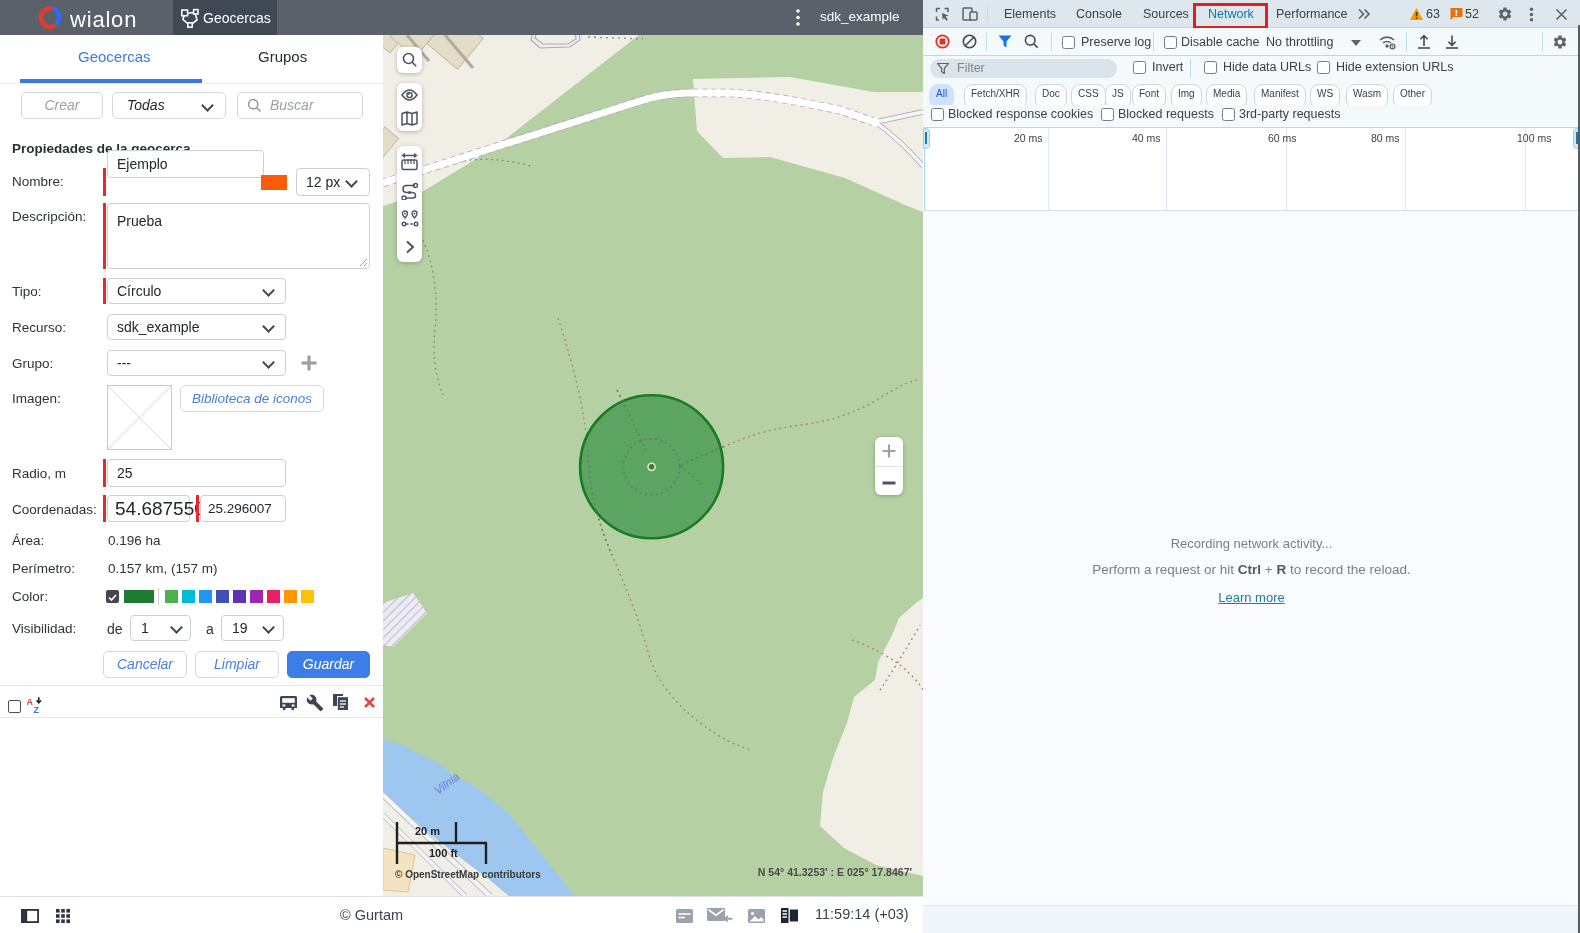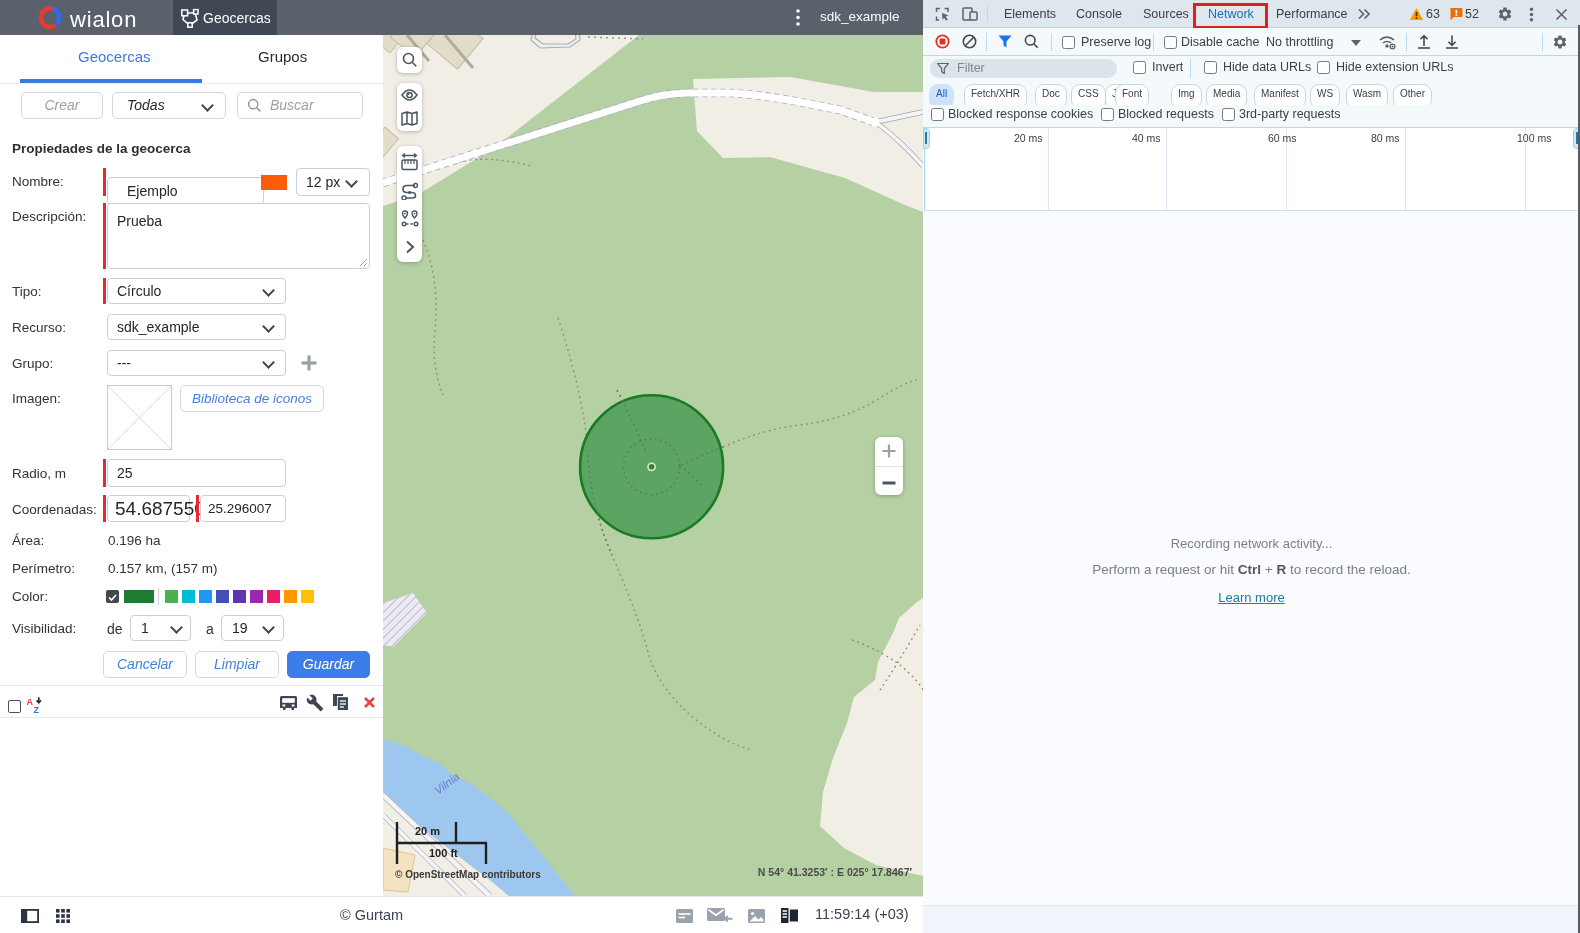--- a/index.html
+++ b/index.html
@@ -89,21 +89,21 @@
   <div class="btn" id="bbuscar">Buscar</div>
   <svg class="abs" style="left:247px;top:63px;" width="15" height="15" viewBox="0 0 15 15">
         <circle cx="6.2" cy="6.2" r="4.6" fill="none" stroke="#8f959c" stroke-width="1.5"></circle>
         <line x1="9.7" y1="9.7" x2="13.4" y2="13.4" stroke="#8f959c" stroke-width="1.5"></line>
       </svg>
 
   <div class="abs" id="ptitle">Propiedades de la geocerca</div>
 
   <div class="flabel" style="top:139px;">Nombre:</div>
   <div class="redbar" style="left:103px;top:133px;height:28px;"></div>
-  <div class="finput" style="left:107px;top:142px;width:157px;height:28px;line-height:26px;padding-left:19px;">Ejemplo</div>
+  <div class="finput" style="left:107px;top:115px;width:157px;height:28px;line-height:26px;padding-left:9px;">Ejemplo</div>
   <div class="abs" style="left:261px;top:140px;width:26px;height:15px;background:#fb5c09;"></div>
   <div class="finput" style="left:296px;top:133px;width:74px;height:28px;line-height:26px;padding-left:9px;">12 px</div>
   <div class="chev" style="left:347px;top:142px;"></div>
 
   <div class="flabel" style="top:174px;">Descripción:</div>
   <div class="redbar" style="left:103px;top:168px;height:66px;"></div>
   <div class="finput" style="left:107px;top:168px;width:263px;height:66px;padding:9px 8px 0 9px;">Prueba</div>
   <svg class="abs" style="left:358px;top:222px;" width="10" height="10" viewBox="0 0 10 10">
         <line x1="2" y1="9" x2="9" y2="2" stroke="#9aa0a6" stroke-width="1"></line>
         <line x1="6" y1="9" x2="9" y2="6" stroke="#9aa0a6" stroke-width="1"></line>
@@ -460,21 +460,21 @@
   <div class="dtxt" style="left:300px;top:60px;">Hide data URLs</div>
   <div class="dcheck" style="left:394px;top:61px;"></div>
   <div class="dtxt" style="left:413px;top:60px;">Hide extension URLs</div>
 
   <div class="dtrow" style="top:82px;height:23px;"></div>
   <div class="pill" style="left:6px;background:#cfe2fc;border-color:#cfe2fc;color:#185abc;">All</div>
   <div class="pill" style="left:41px;">Fetch/XHR</div>
   <div class="pill" style="left:112px;">Doc</div>
   <div class="pill" style="left:148px;">CSS</div>
   <div class="pill" style="left:182px;">JS</div>
-  <div class="pill" style="left:192px;text-align:right;">Font</div>
+  <div class="pill" style="left:209px;text-align:right;">Font</div>
   <div class="pill" style="left:248px;">Img</div>
   <div class="pill" style="left:283px;">Media</div>
   <div class="pill" style="left:331px;">Manifest</div>
   <div class="pill" style="left:387px;">WS</div>
   <div class="pill" style="left:423px;">Wasm</div>
   <div class="pill" style="left:470px;">Other</div>
 
   <div class="dtrow" style="top:105px;height:23px;border-bottom:1px solid #b3daf0;"></div>
   <div class="dcheck" style="left:8px;top:108px;"></div>
   <div class="dtxt" style="left:25px;top:107px;">Blocked response cookies</div>

